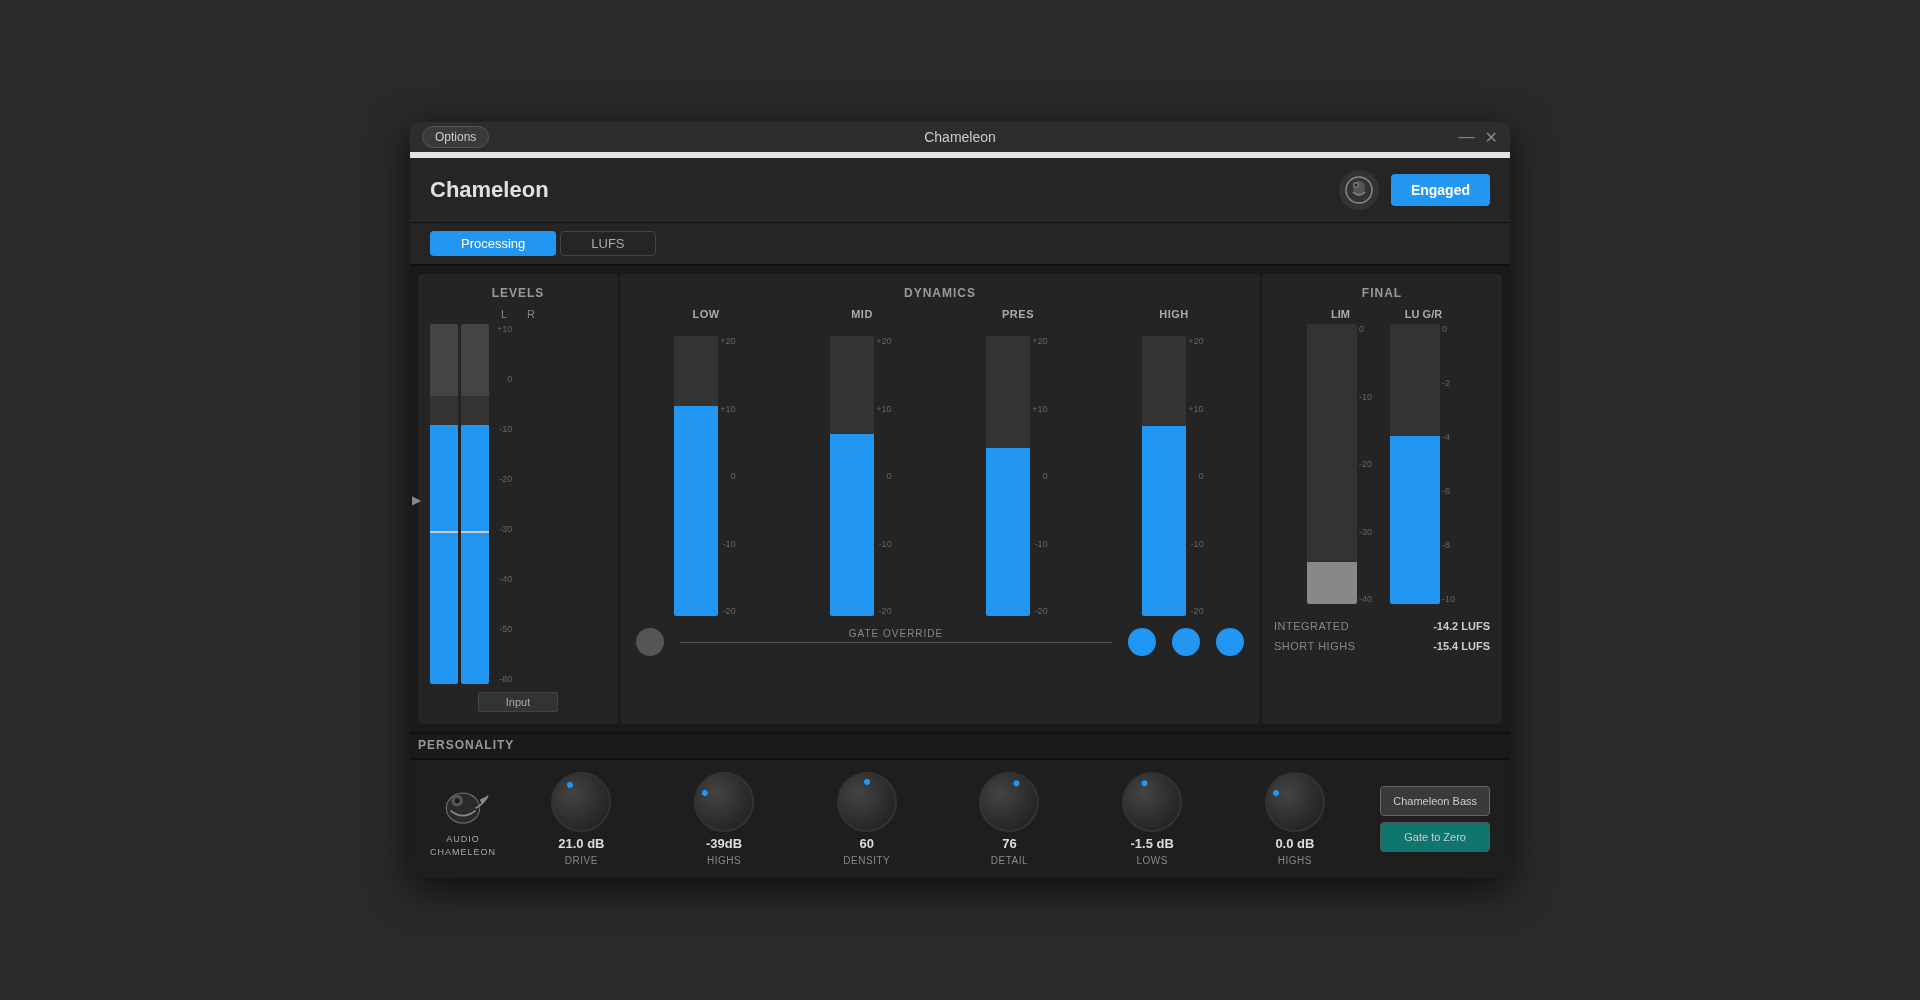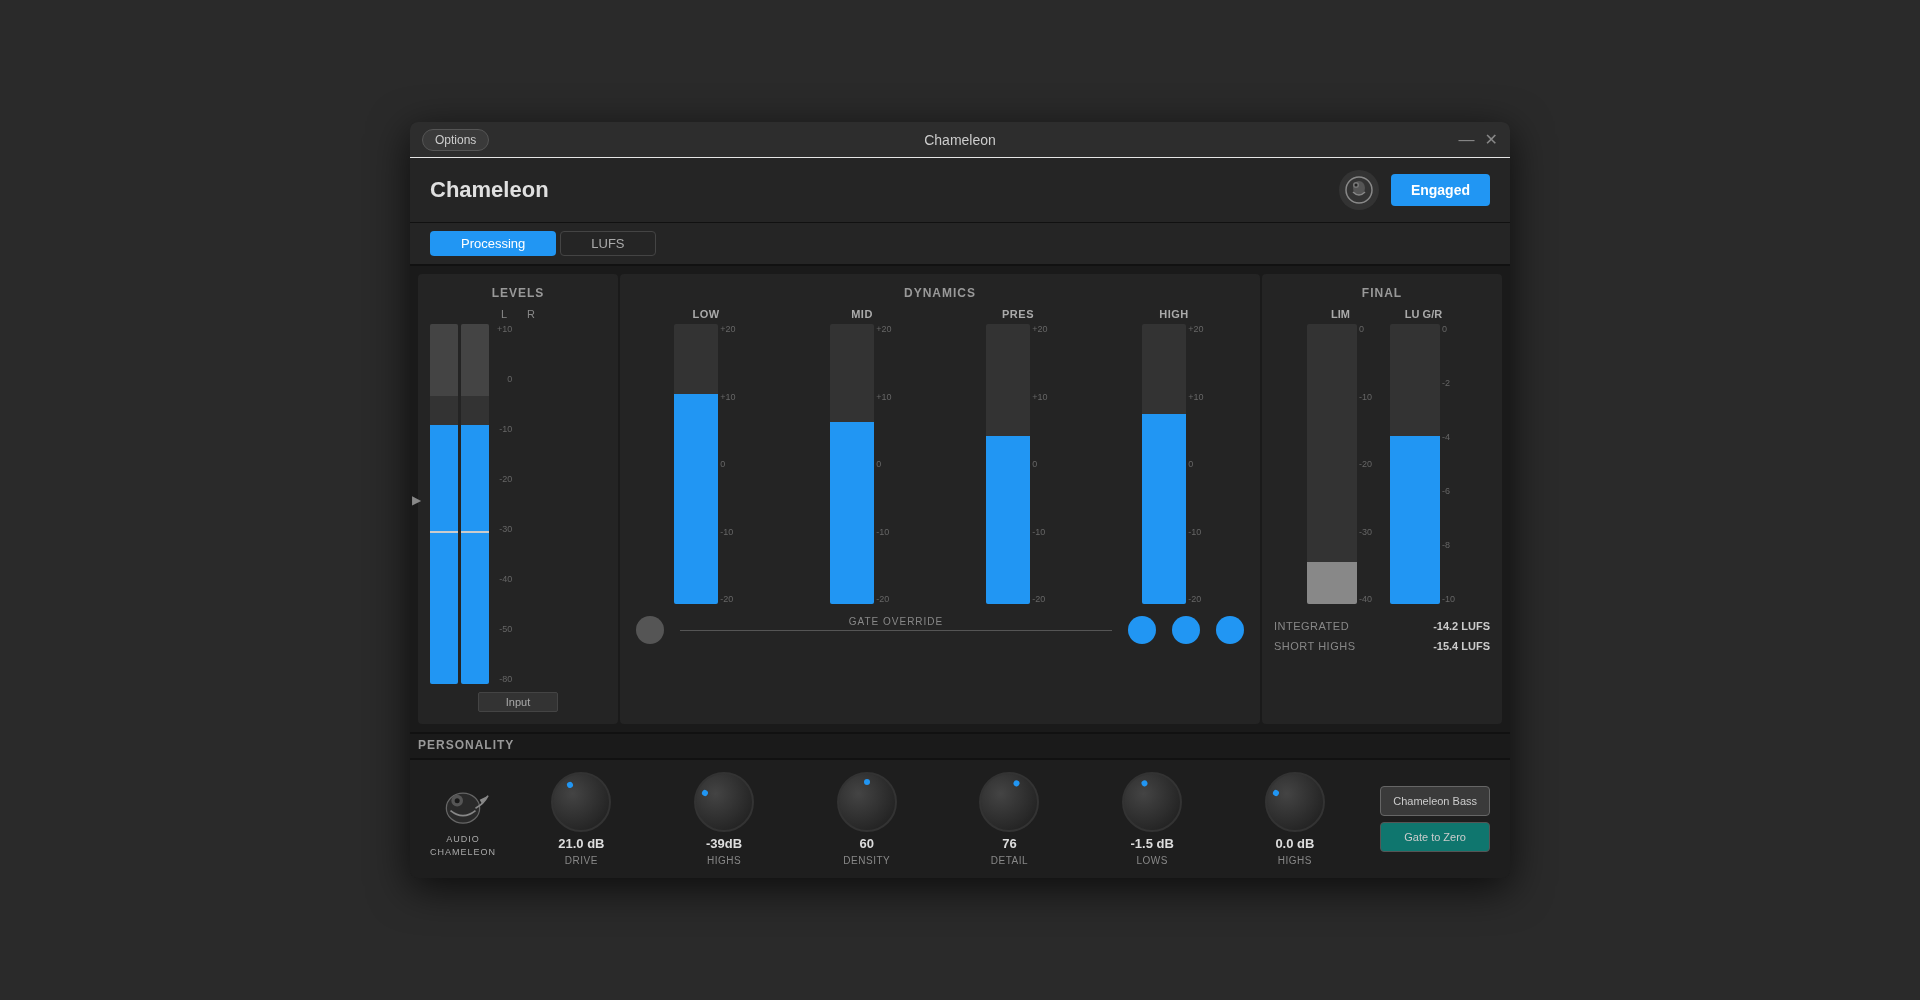--- a/index.html
+++ b/index.html
@@ -19,21 +19,21 @@
       box-shadow: 0 10px 40px rgba(0,0,0,0.7);
     }
     
     .title-bar {
       background: #2d2d2d;
       height: 36px;
       display: flex;
       align-items: center;
       justify-content: space-between;
       padding: 0 12px;
-      border-bottom: 1px solid #e5e5e5;
+      border-bottom: 6px solid #e5e5e5;
     }
     .title-bar-left {
       display: flex;
       align-items: center;
       gap: 8px;
     }
     .options-btn {
       background: #3a3a3a;
       border: 1px solid #555;
       color: #ccc;
@@ -214,21 +214,22 @@
     }
     .dynamics-bars-row {
       display: flex;
       gap: 8px;
       justify-content: space-around;
     }
     .dyn-bar-group {
       display: flex;
       flex-direction: column;
       align-items: center;
-      gap: 4px;
+      gap: 16px;
+      text-align: right;
     }
     .dyn-bar-label {
       color: #aaa;
       font-size: 11px;
       font-weight: bold;
       letter-spacing: 0.5px;
     }
     .dyn-bar-track {
       width: 44px;
       height: 280px;

